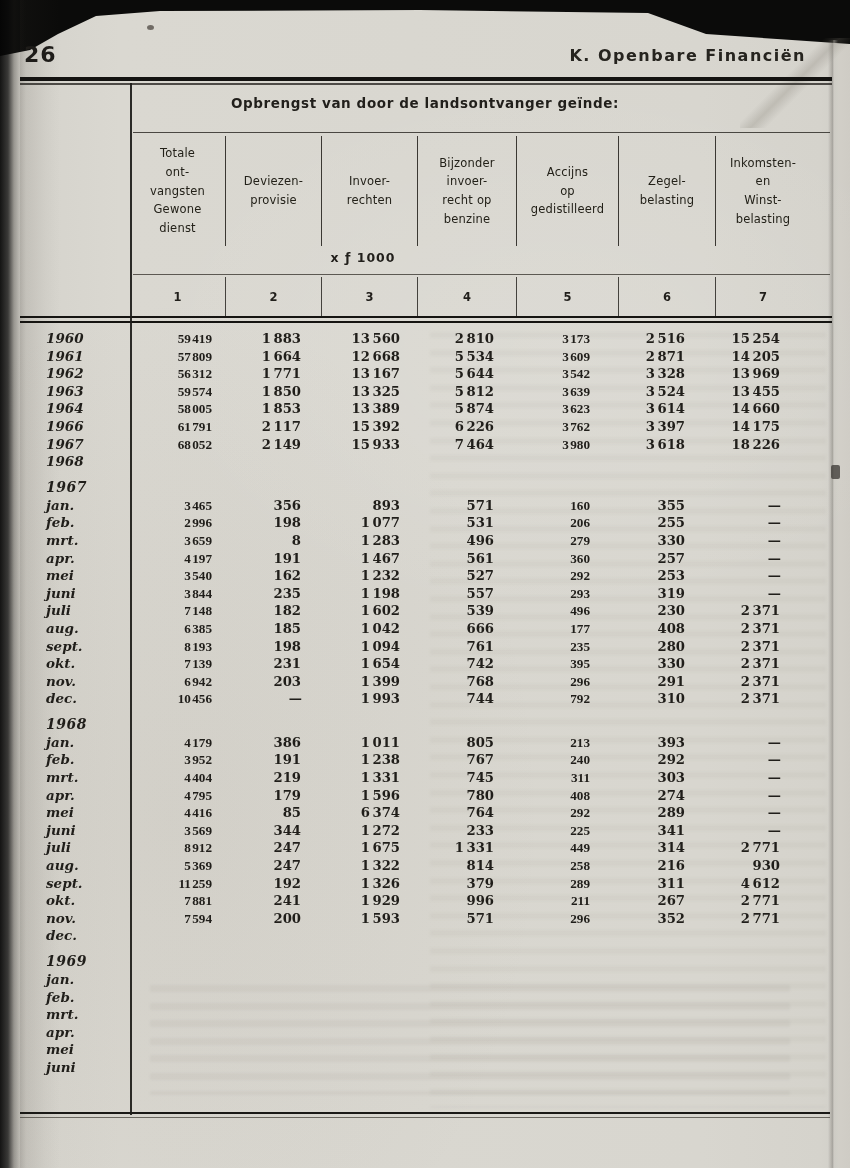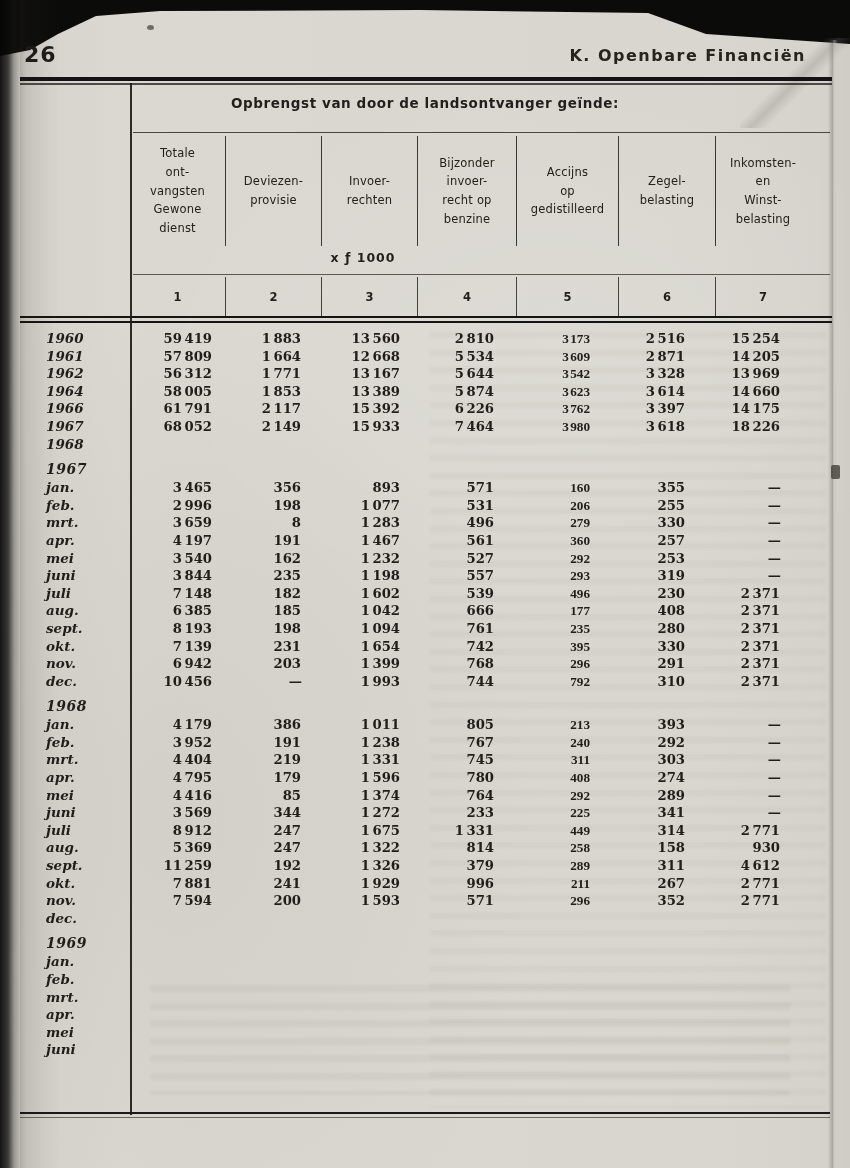--- a/index.html
+++ b/index.html
@@ -56,21 +56,21 @@
     font:700 11.5px "DejaVu Sans", sans-serif;color:#211f1b;border-left:1px solid rgba(30,28,24,0.8);}
   .ncell.first{border-left:none;}
 
   
   .tbody{position:absolute;left:20px;top:330px;width:790px;}
   .grid-row{height:17.6px;align-items:baseline;}
   .cell{font:700 13.2px "DejaVu Serif", serif;color:#201e1a;text-align:right;white-space:nowrap;word-spacing:-2px;}
   .cell.label{font:700 italic 13.5px "DejaVu Serif", serif;text-align:left;padding-left:26px;word-spacing:0;}
   .section-heading-row{margin-top:8px;height:18px;}
   .section-heading-row .label{font-size:14px;letter-spacing:0.5px;}
-  .c1{padding-right:13px;} .c2{padding-right:20px;} .c3{padding-right:17px;}
+  .c1{padding-right:13px;font-family:Liberation Serif, serif;} .c2{padding-right:20px;} .c3{padding-right:17px;}
   .c4{padding-right:22px;} .c5{padding-right:28px;font-family:Liberation Serif, serif;} .c6{padding-right:30px;}
   .c7{padding-right:30px;}
   .dash{letter-spacing:-1px;}
 </style>
 </head>
 <body>
 
 <div class="sheet">
 
   <svg class="edge-top" viewBox="0 0 850 70" preserveAspectRatio="none">
@@ -175,20 +175,30 @@
         <div class="cell label">1962</div>
         <div class="cell c1">56 312</div>
         <div class="cell c2">1 771</div>
         <div class="cell c3">13 167</div>
         <div class="cell c4">5 644</div>
         <div class="cell c5">3 542</div>
         <div class="cell c6">3 328</div>
         <div class="cell c7">13 969</div>
       </div>
       <div class="grid grid-row">
+        <div class="cell label">1963</div>
+        <div class="cell c1">59 574</div>
+        <div class="cell c2">1 850</div>
+        <div class="cell c3">13 325</div>
+        <div class="cell c4">5 812</div>
+        <div class="cell c5">3 639</div>
+        <div class="cell c6">3 524</div>
+        <div class="cell c7">13 455</div>
+      </div>
+      <div class="grid grid-row">
         <div class="cell label">1964</div>
         <div class="cell c1">58 005</div>
         <div class="cell c2">1 853</div>
         <div class="cell c3">13 389</div>
         <div class="cell c4">5 874</div>
         <div class="cell c5">3 623</div>
         <div class="cell c6">3 614</div>
         <div class="cell c7">14 660</div>
       </div>
       <div class="grid grid-row">
@@ -384,21 +394,21 @@
         <div class="cell c3">1 596</div>
         <div class="cell c4">780</div>
         <div class="cell c5">408</div>
         <div class="cell c6">274</div>
         <div class="cell c7 dash">—</div>
       </div>
       <div class="grid grid-row">
         <div class="cell label">mei</div>
         <div class="cell c1">4 416</div>
         <div class="cell c2">85</div>
-        <div class="cell c3">1 374</div>
+        <div class="cell c3">6 374</div>
         <div class="cell c4">764</div>
         <div class="cell c5">292</div>
         <div class="cell c6">289</div>
         <div class="cell c7 dash">—</div>
       </div>
       <div class="grid grid-row">
         <div class="cell label">juni</div>
         <div class="cell c1">3 569</div>
         <div class="cell c2">344</div>
         <div class="cell c3">1 272</div>
@@ -417,21 +427,21 @@
         <div class="cell c6">314</div>
         <div class="cell c7">2 771</div>
       </div>
       <div class="grid grid-row">
         <div class="cell label">aug.</div>
         <div class="cell c1">5 369</div>
         <div class="cell c2">247</div>
         <div class="cell c3">1 322</div>
         <div class="cell c4">814</div>
         <div class="cell c5">258</div>
-        <div class="cell c6">158</div>
+        <div class="cell c6">216</div>
         <div class="cell c7">930</div>
       </div>
       <div class="grid grid-row">
         <div class="cell label">sept.</div>
         <div class="cell c1">11 259</div>
         <div class="cell c2">192</div>
         <div class="cell c3">1 326</div>
         <div class="cell c4">379</div>
         <div class="cell c5">289</div>
         <div class="cell c6">311</div>

